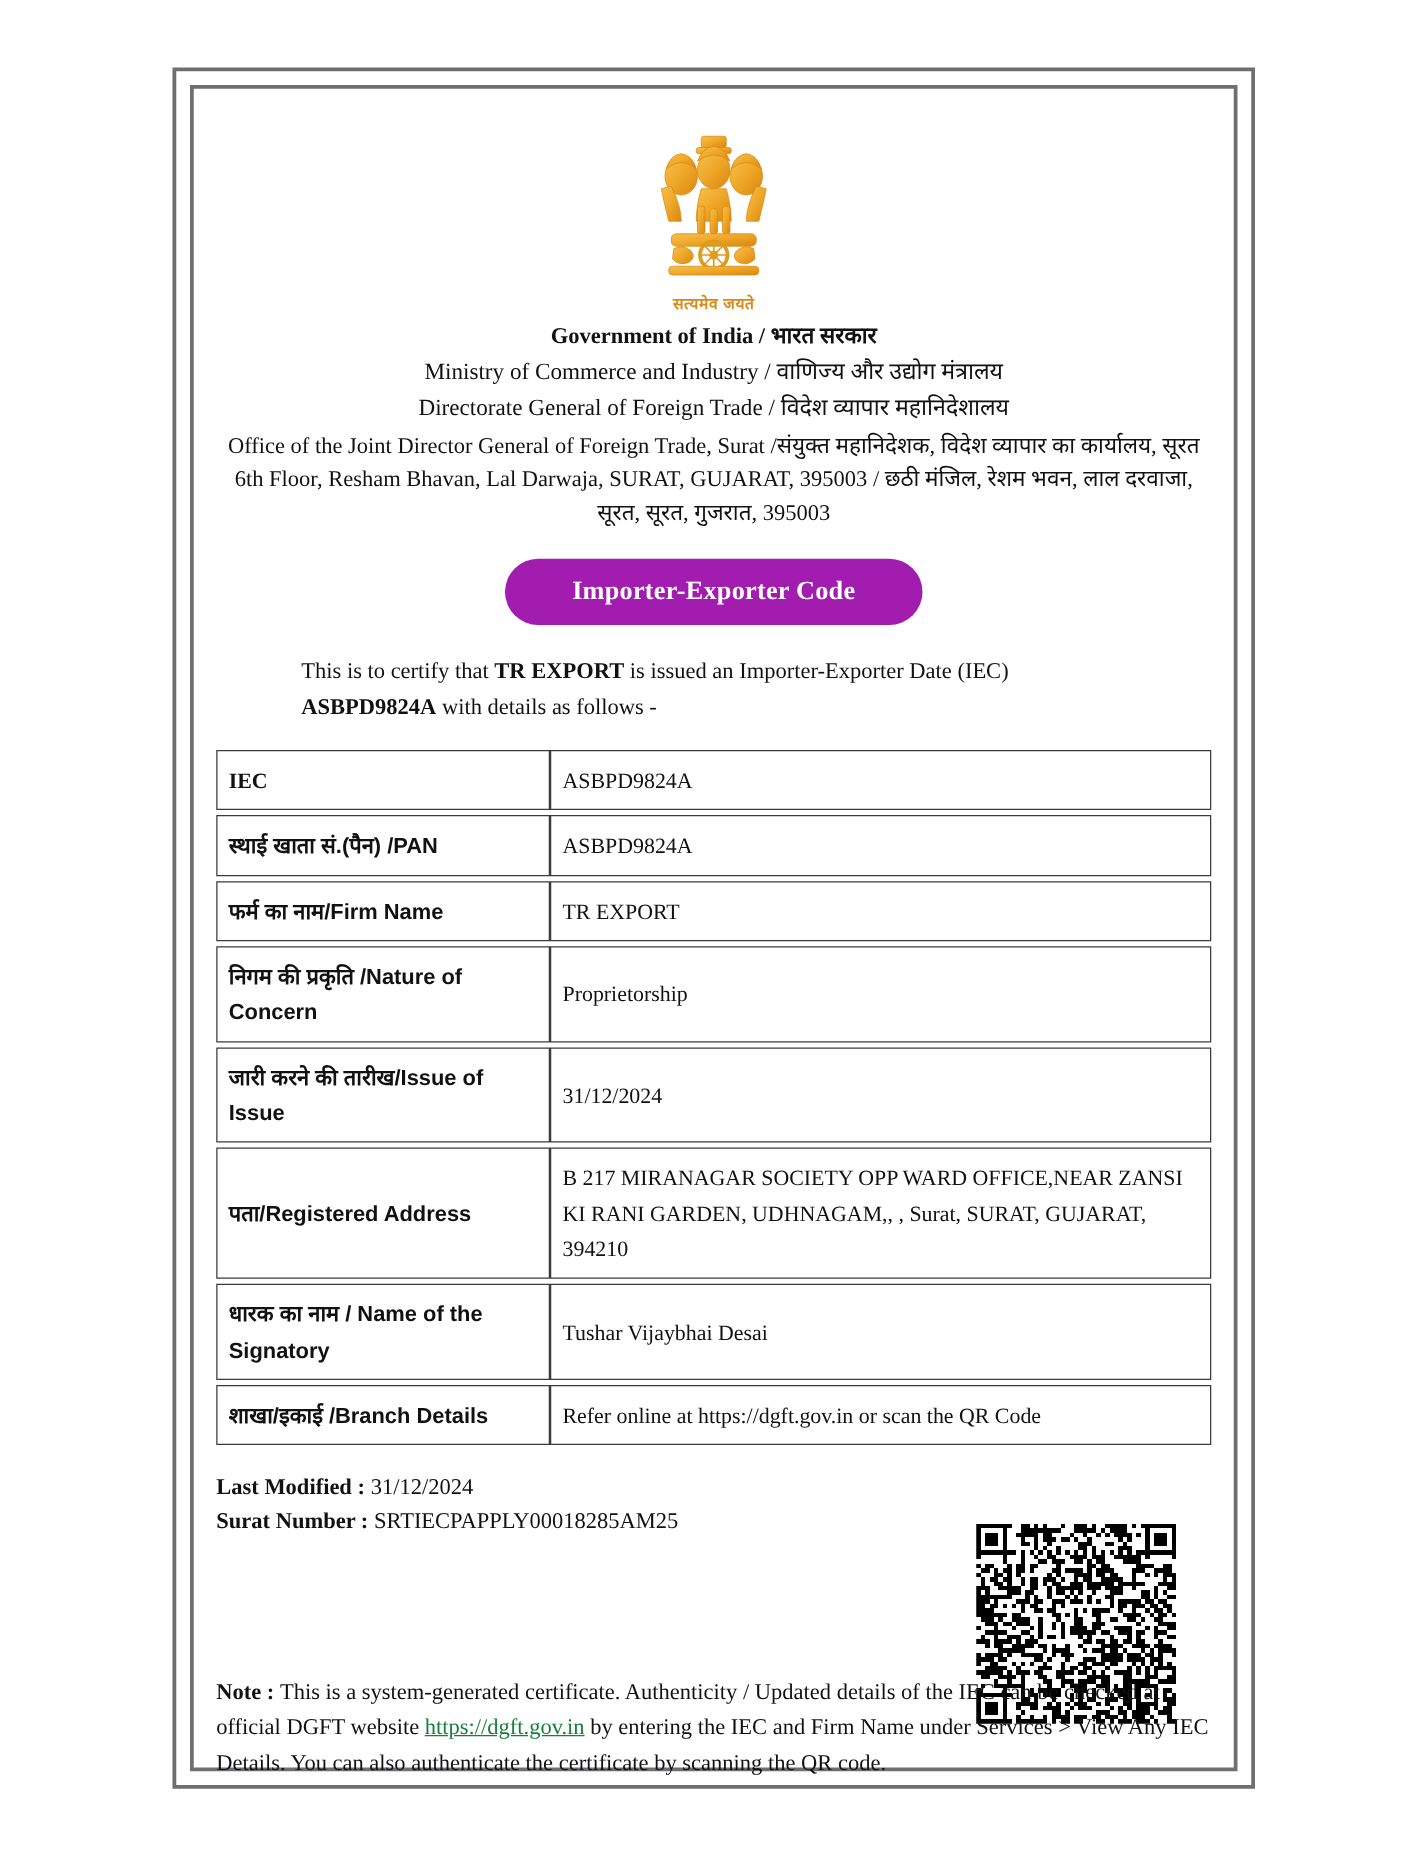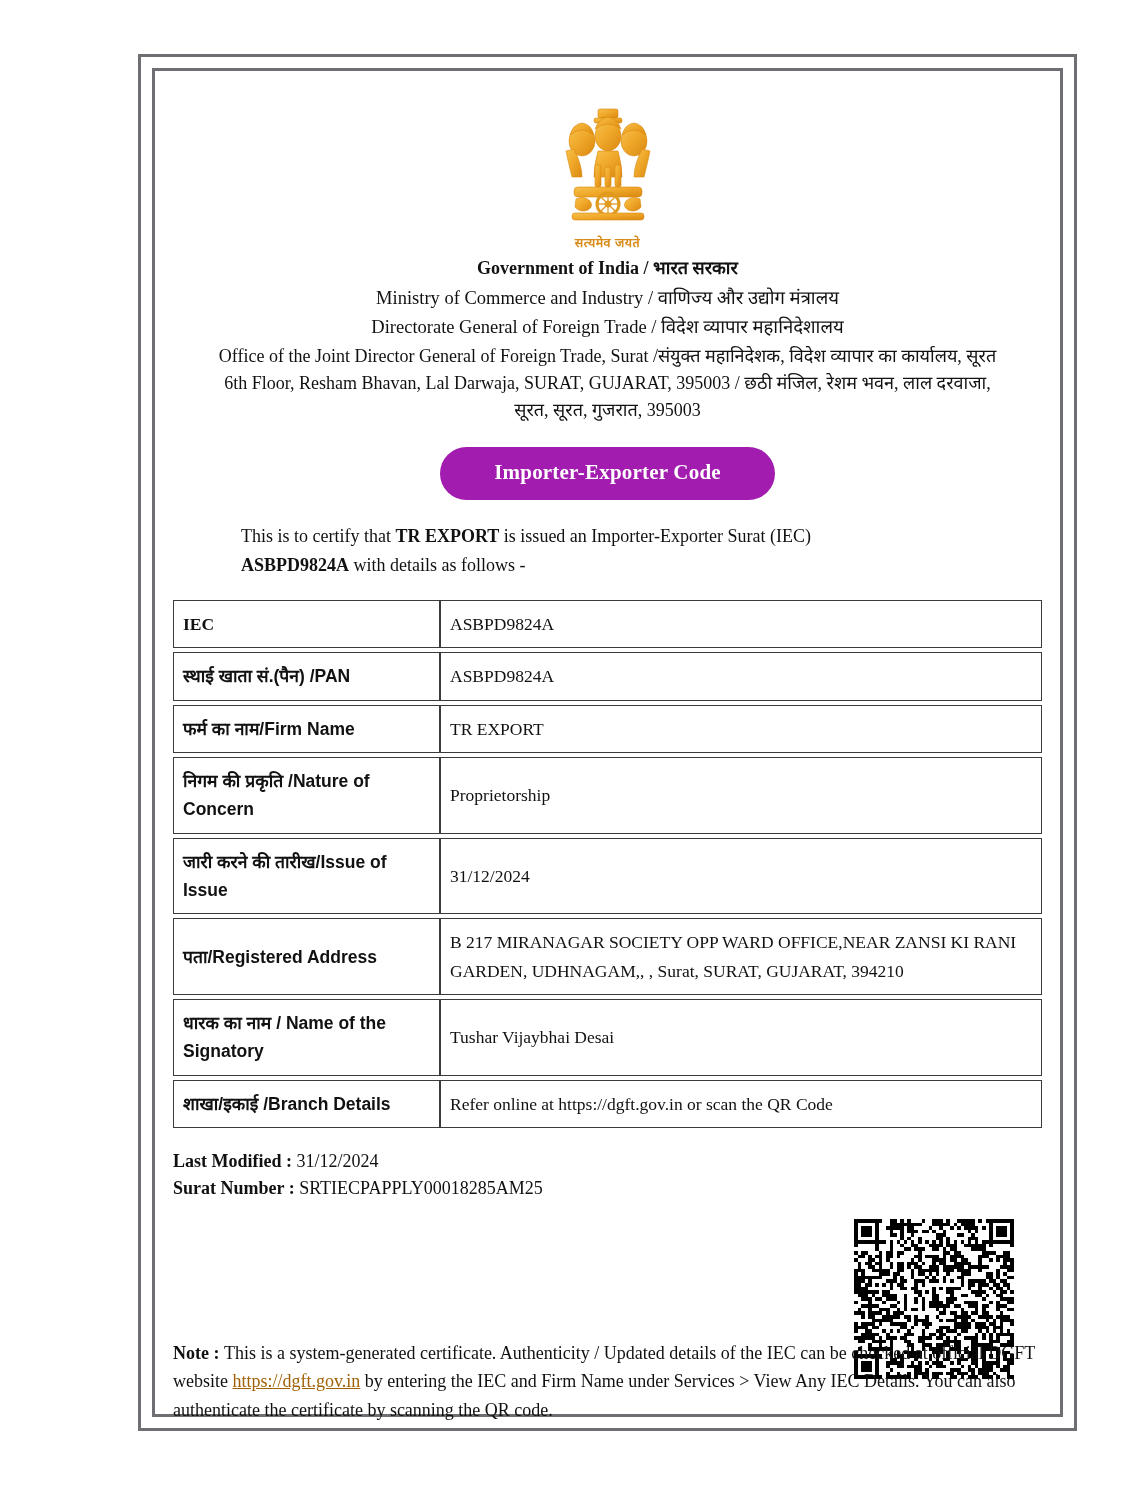--- a/index.html
+++ b/index.html
@@ -12,21 +12,21 @@
     height: 1494px;
     font-family: "Liberation Serif", "DejaVu Serif", serif;
     color: #111111;
     position: relative;
     overflow: hidden;
   }
   .page-outer {
     position: absolute;
     left: 138px;
     top: 54px;
-    width: 939px;
+    width: 866px;
     height: 1377px;
     border: 3px solid #6f6e73;
     box-sizing: border-box;
     background: #ffffff;
   }
   .page-inner {
     position: absolute;
     left: 11px;
     top: 11px;
     right: 11px;
@@ -156,21 +156,21 @@
   .note {
     position: absolute;
     left: 18px;
     right: 18px;
     top: 1268px;
     font-size: 18px;
     line-height: 1.58;
   }
   .note b { font-weight: bold; }
   .note a.link {
-    color: #a16207;
+    color: #15803d;
     text-decoration: underline;
   }
 </style>
 </head>
 <body>
 
 <div class="page-outer">
   <div class="page-inner">
     <div class="content">
 
@@ -231,21 +231,21 @@
         <div class="l3">Directorate General of Foreign Trade / विदेश व्यापार महानिदेशालय</div>
         <div class="l4">Office of the Joint Director General of Foreign Trade, Surat /संयुक्त महानिदेशक, विदेश व्यापार का कार्यालय, सूरत</div>
         <div class="l5">6th Floor, Resham Bhavan, Lal Darwaja, SURAT, GUJARAT, 395003  / छठी मंजिल, रेशम भवन, लाल दरवाजा,</div>
         <div class="l6">सूरत, सूरत, गुजरात, 395003</div>
       </div>
 
       <div class="pill-wrap">
         <span class="pill">Importer-Exporter Code</span>
       </div>
 
-      <p class="certify"><span>This is to certify that </span><b>TR EXPORT</b><span> is issued an Importer-Exporter Surat (IEC)</span><br><b>ASBPD9824A</b><span> with details as follows -</span></p>
+      <p class="certify"><span>This is to certify that </span><b>TR EXPORT</b><span> is issued an Importer-Exporter Date (IEC)</span><br><b>ASBPD9824A</b><span> with details as follows -</span></p>
 
       <table class="iec">
         <tbody>
           <tr>
             <td class="lbl">IEC</td>
             <td class="val">ASBPD9824A</td>
           </tr>
           <tr>
             <td class="lbl dev">स्थाई खाता सं.(पैन) /PAN</td>
             <td class="val">ASBPD9824A</td>

